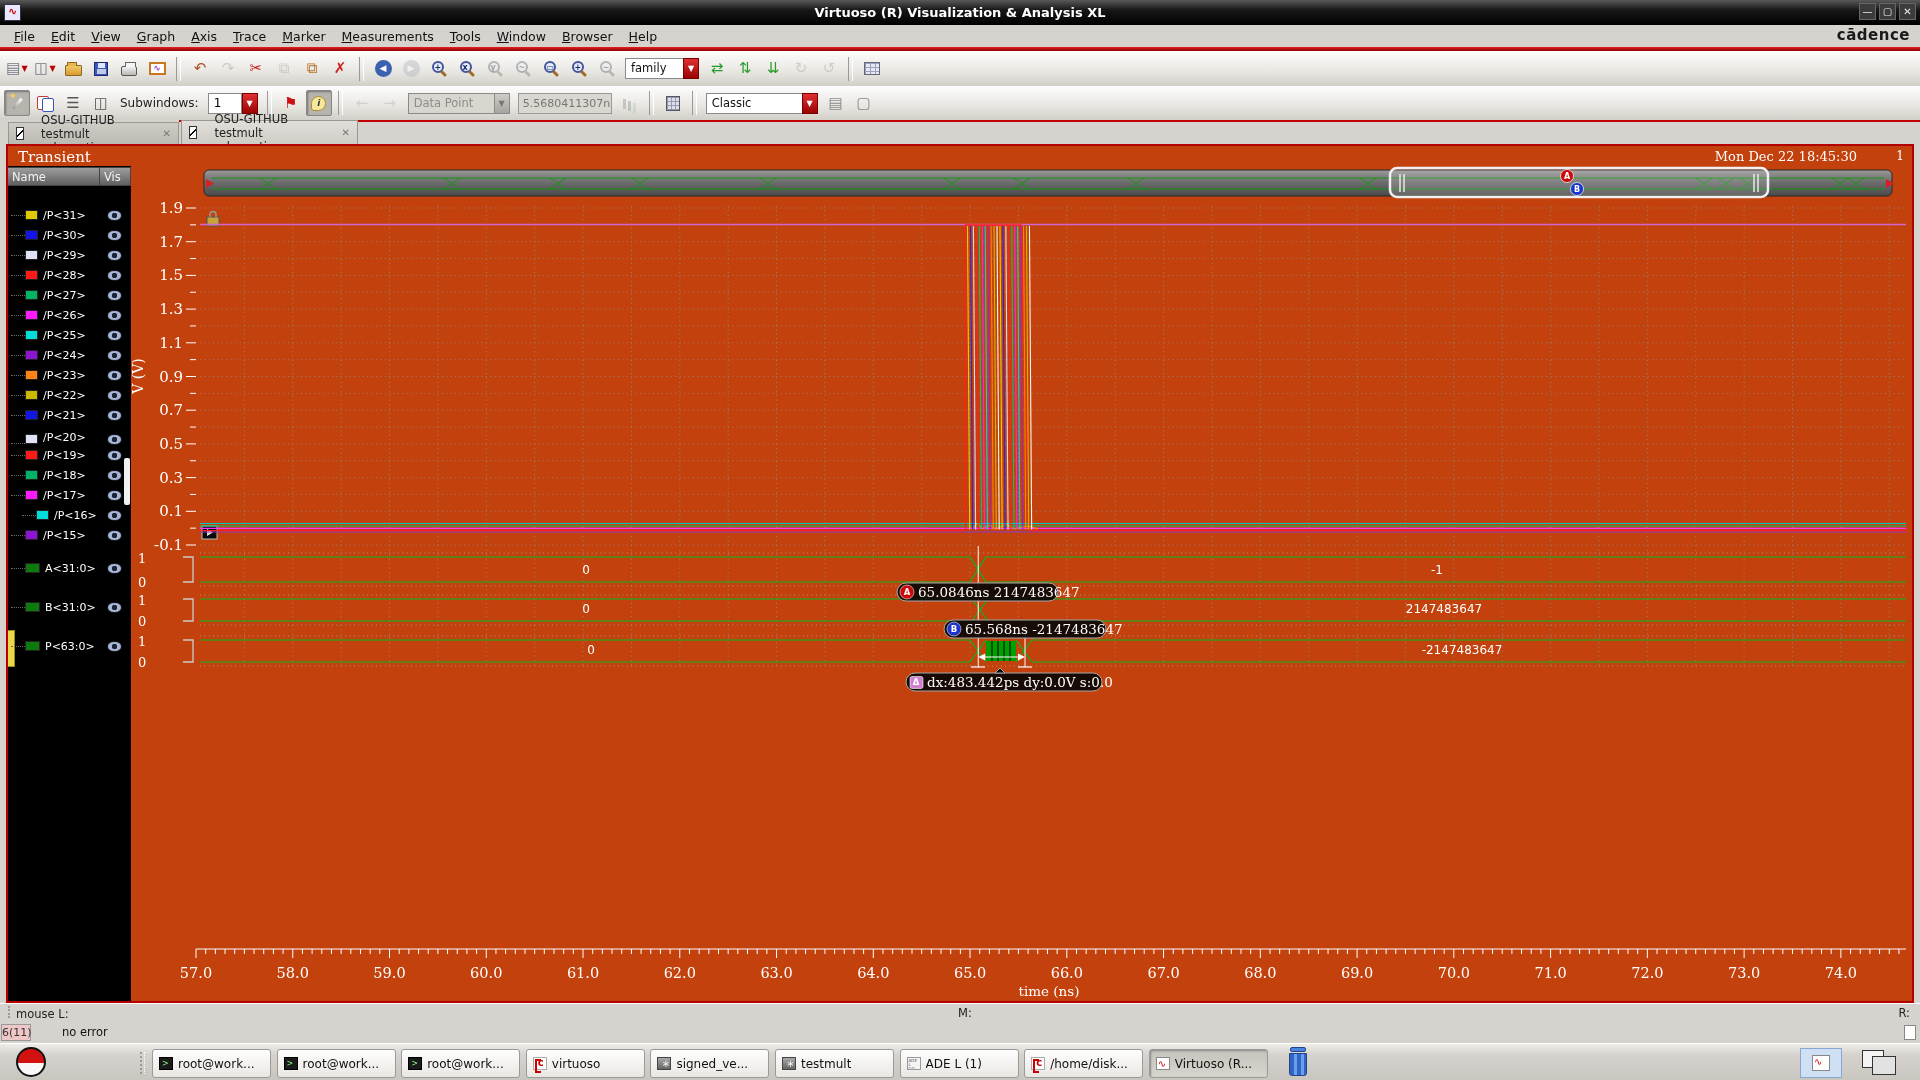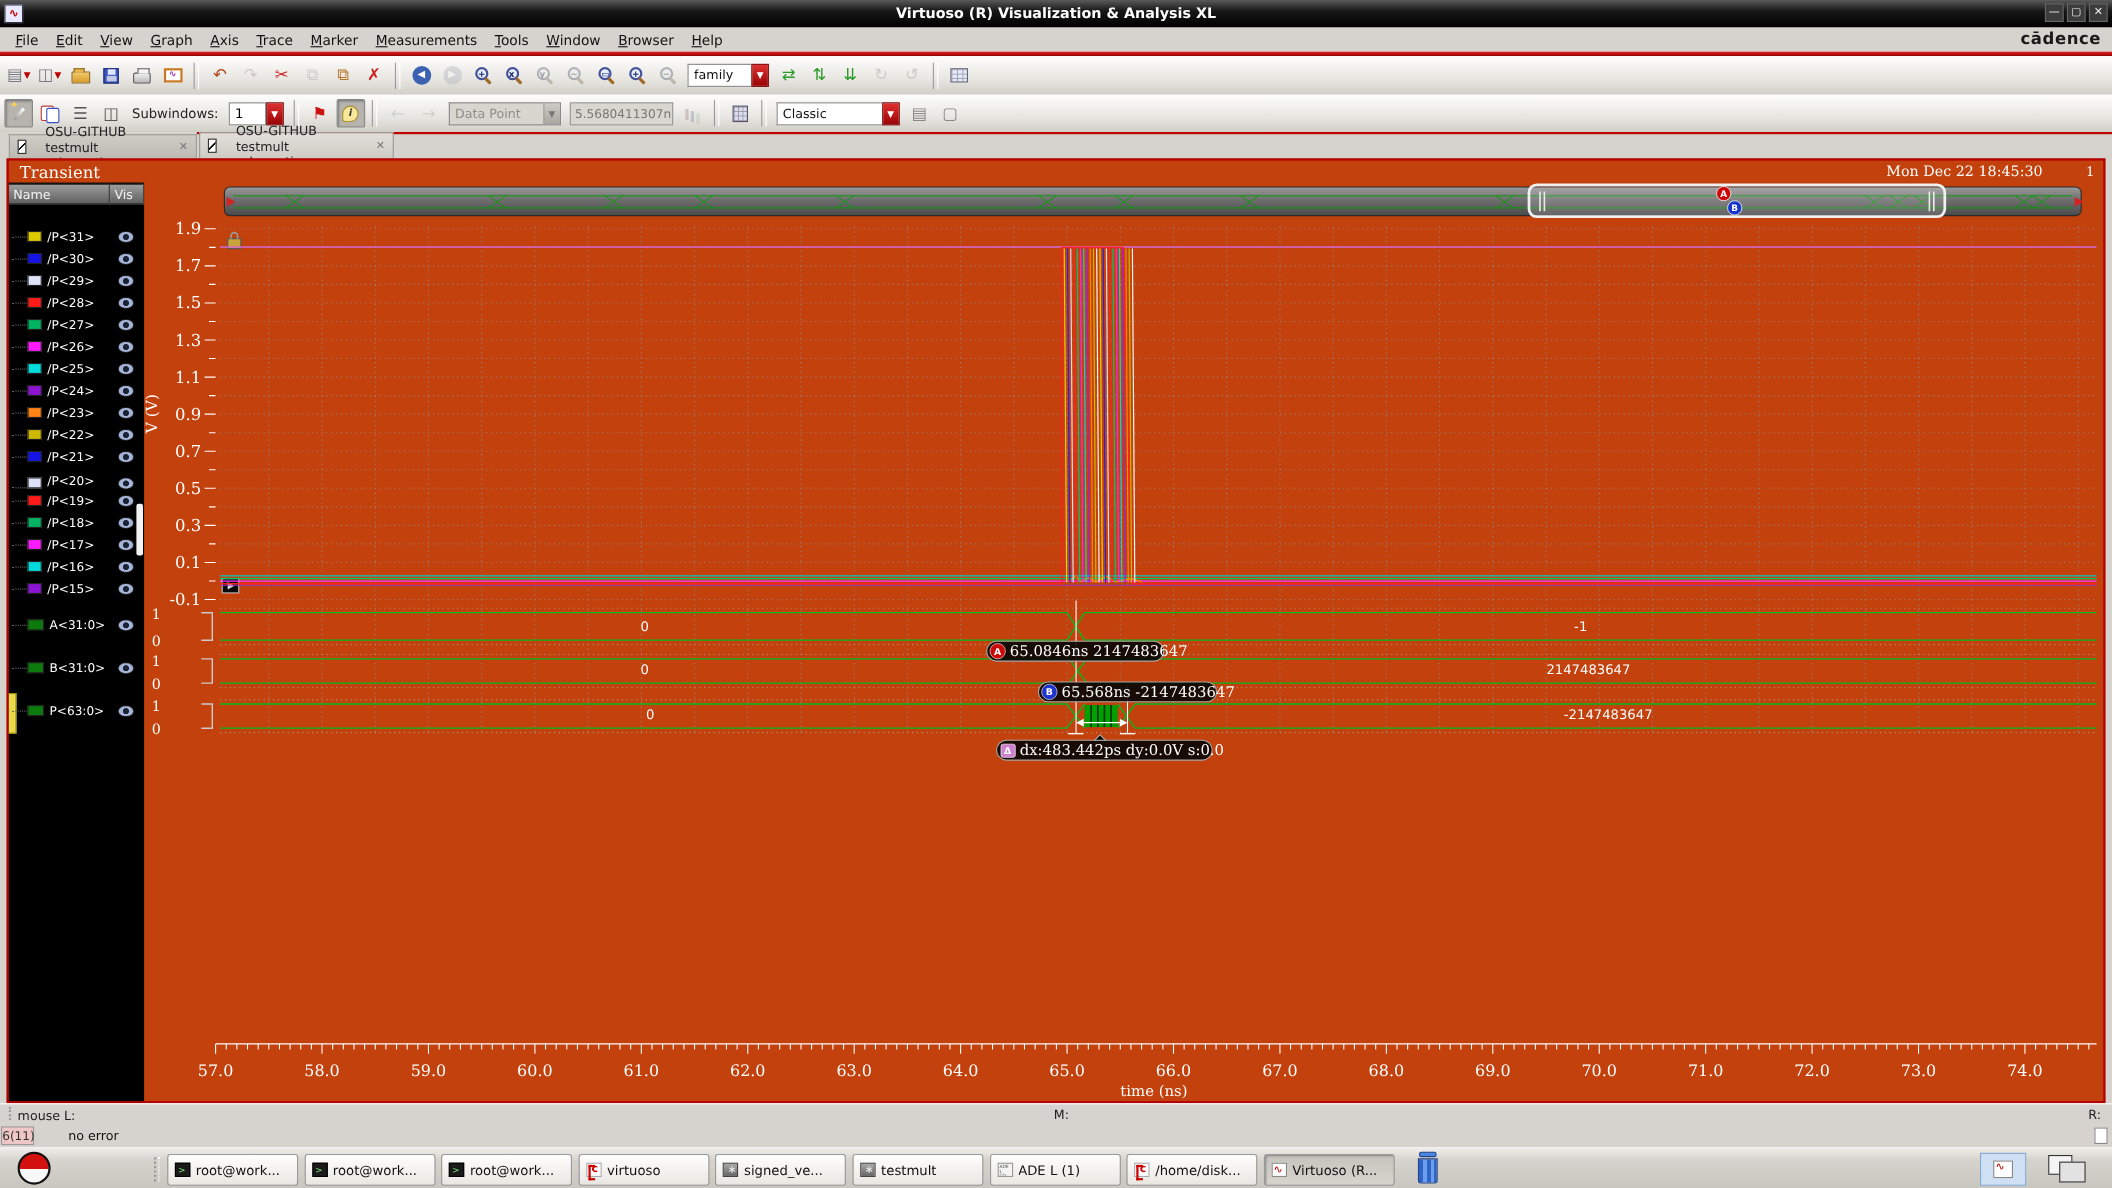--- a/index.html
+++ b/index.html
@@ -450,21 +450,21 @@
           <span class="sw" style="background: rgb(0, 180, 100);"></span>
           <span class="nm">/P&lt;18&gt;</span>
           <span class="eye"></span>
         </div>
         <div class="sigrow" style="top: 320px;">
           <span class="tree"></span>
           <span class="sw" style="background: rgb(255, 26, 255);"></span>
           <span class="nm">/P&lt;17&gt;</span>
           <span class="eye"></span>
         </div>
-        <div class="sigrow" style="top: 340px;">
+        <div class="sigrow" style="top: 340px; padding-left: 11px;">
           <span class="tree"></span>
           <span class="sw" style="background: rgb(0, 220, 220);"></span>
           <span class="nm">/P&lt;16&gt;</span>
           <span class="eye"></span>
         </div>
         <div class="sigrow" style="top: 360px; text-decoration: underline;">
           <span class="tree"></span>
           <span class="sw" style="background: rgb(140, 20, 210);"></span>
           <span class="nm">/P&lt;15&gt;</span>
           <span class="eye"></span>

